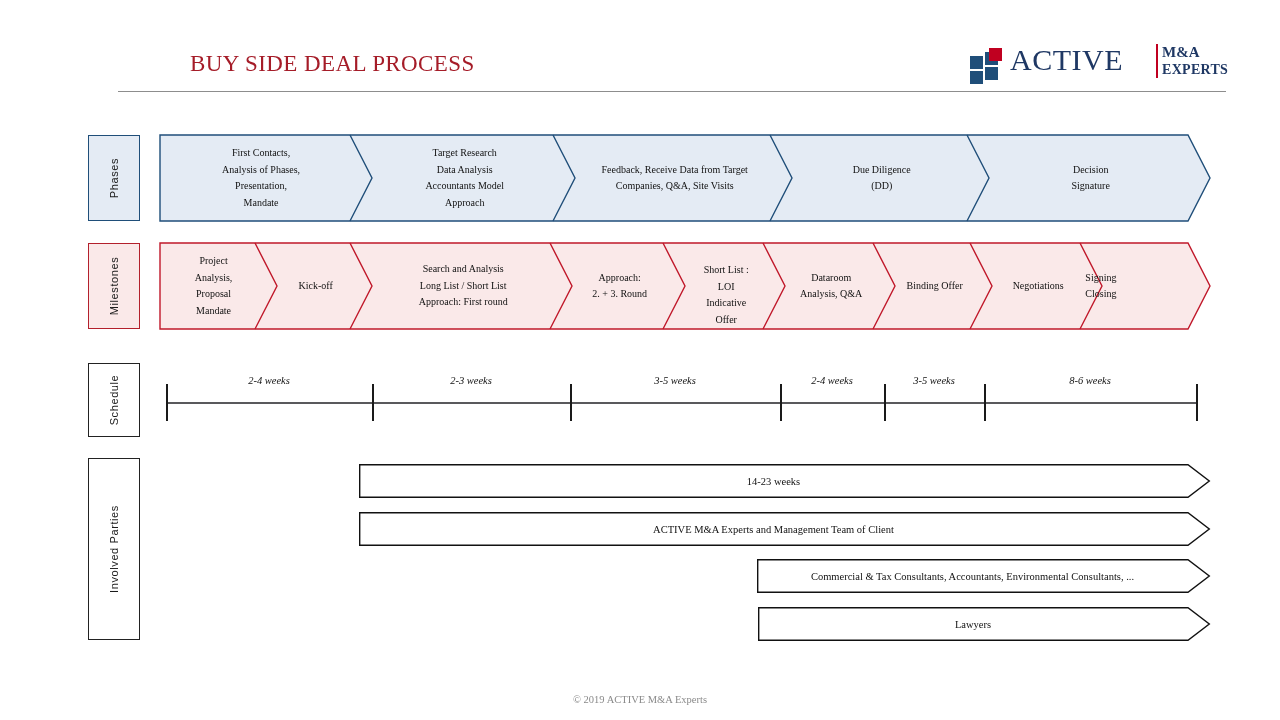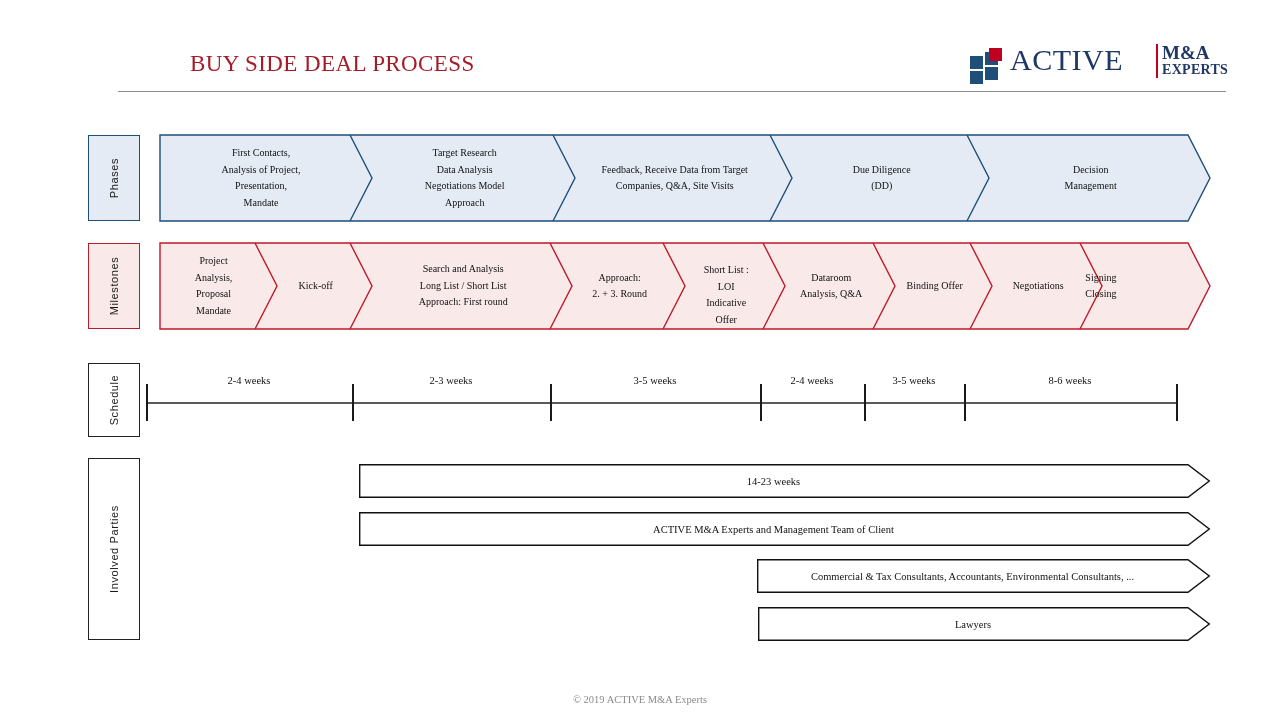--- a/index.html
+++ b/index.html
@@ -33,21 +33,21 @@
   #logo-active{
     position:absolute;left:40px;top:-2px;
     font-family:"Liberation Serif", serif;
     font-size:30px;color:#1f3864;letter-spacing:.5px;
     line-height:40px;
   }
   #logo-divider{position:absolute;left:186px;top:2px;width:2px;height:34px;background:#c00020;}
   #logo-ma{
     position:absolute;left:192px;top:2px;
     font-family:"Liberation Serif", serif;
-    font-size:19px;color:#1f3864;line-height:17px;font-weight:bold;
+    font-size:15px;color:#1f3864;line-height:17px;font-weight:bold;
   }
   #logo-experts{
     position:absolute;left:192px;top:20px;
     font-family:"Liberation Serif", serif;
     font-size:14px;color:#1f3864;line-height:15px;letter-spacing:.3px;font-weight:bold;
   }
   
   .row-label{
     position:absolute;
     display:flex;align-items:center;justify-content:center;
@@ -76,21 +76,21 @@
     text-align:center;
     font-family:"Liberation Serif", serif;
     font-size:10px;
     line-height:16.5px;
     color:#111;
     pointer-events:none;
   }
   .seg-text div{white-space:nowrap;}
 
   
-  #schedule-area{position:absolute;left:144px;top:363px;width:1050px;height:60px;}
+  #schedule-area{position:absolute;left:164px;top:363px;width:1050px;height:60px;font-style:italic;}
   #schedule-axis{position:absolute;left:2px;top:39px;width:1032px;height:1.5px;background:#59595c;}
   .sch-tick{position:absolute;top:21px;width:1.5px;height:37px;background:#1a1a1a;}
   .sch-label{
     position:absolute;top:12px;
     text-align:center;
     font-family:"Liberation Serif", serif;
     font-size:10.5px;color:#111;white-space:nowrap;
   }
 
   
@@ -150,41 +150,41 @@
   <svg id="phases-svg" viewBox="0 0 1050 86" preserveAspectRatio="none">
       <path d="M0,0 L1028,0 L1050,43 L1028,86 L0,86 Z" fill="#e4ebf4" stroke="#1f4e79" stroke-width="1.4" stroke-linejoin="miter"></path>
       <path d="M190,0 L212,43 L190,86" fill="none" stroke="#1f4e79" stroke-width="1.4" stroke-linejoin="miter"></path>
       <path d="M393,0 L415,43 L393,86" fill="none" stroke="#1f4e79" stroke-width="1.4" stroke-linejoin="miter"></path>
       <path d="M610,0 L632,43 L610,86" fill="none" stroke="#1f4e79" stroke-width="1.4" stroke-linejoin="miter"></path>
       <path d="M807,0 L829,43 L807,86" fill="none" stroke="#1f4e79" stroke-width="1.4" stroke-linejoin="miter"></path>
     </svg>
   <div id="phases-labels">
       <div class="seg-text" style="left: 0px; width: 202.1px; top: 0px; height: 86px;">
         <div>First Contacts,</div>
-        <div>Analysis of Project,</div>
+        <div>Analysis of Phases,</div>
         <div>Presentation,</div>
         <div>Mandate</div>
       </div>
       <div class="seg-text" style="left: 204.3px; width: 200.8px; top: 0px; height: 86px;">
         <div>Target Research</div>
         <div>Data Analysis</div>
-        <div>Negotiations Model</div>
+        <div>Accountants Model</div>
         <div>Approach</div>
       </div>
       <div class="seg-text" style="left: 407.3px; width: 214.8px; top: 0px; height: 86px;">
         <div>Feedback,  Receive Data from Target</div>
         <div>Companies,  Q&amp;A, Site Visits</div>
       </div>
       <div class="seg-text" style="left: 624.3px; width: 194.8px; top: 0px; height: 86px;">
         <div>Due Diligence</div>
         <div>(DD)</div>
       </div>
       <div class="seg-text" style="left: 821.3px; width: 218.8px; top: 0px; height: 86px;">
         <div>Decision</div>
-        <div>Management</div>
+        <div>Signature</div>
       </div>
     </div>
 </div>
 
 <div class="band" id="milestones-band">
   <svg id="milestones-svg" viewBox="0 0 1050 86" preserveAspectRatio="none">
       <path d="M0,0 L1028,0 L1050,43 L1028,86 L0,86 Z" fill="#fae9e9" stroke="#c0182a" stroke-width="1.4" stroke-linejoin="miter"></path>
       <path d="M95,0 L117,43 L95,86" fill="none" stroke="#c0182a" stroke-width="1.4" stroke-linejoin="miter"></path>
       <path d="M190,0 L212,43 L190,86" fill="none" stroke="#c0182a" stroke-width="1.4" stroke-linejoin="miter"></path>
       <path d="M390,0 L412,43 L390,86" fill="none" stroke="#c0182a" stroke-width="1.4" stroke-linejoin="miter"></path>

